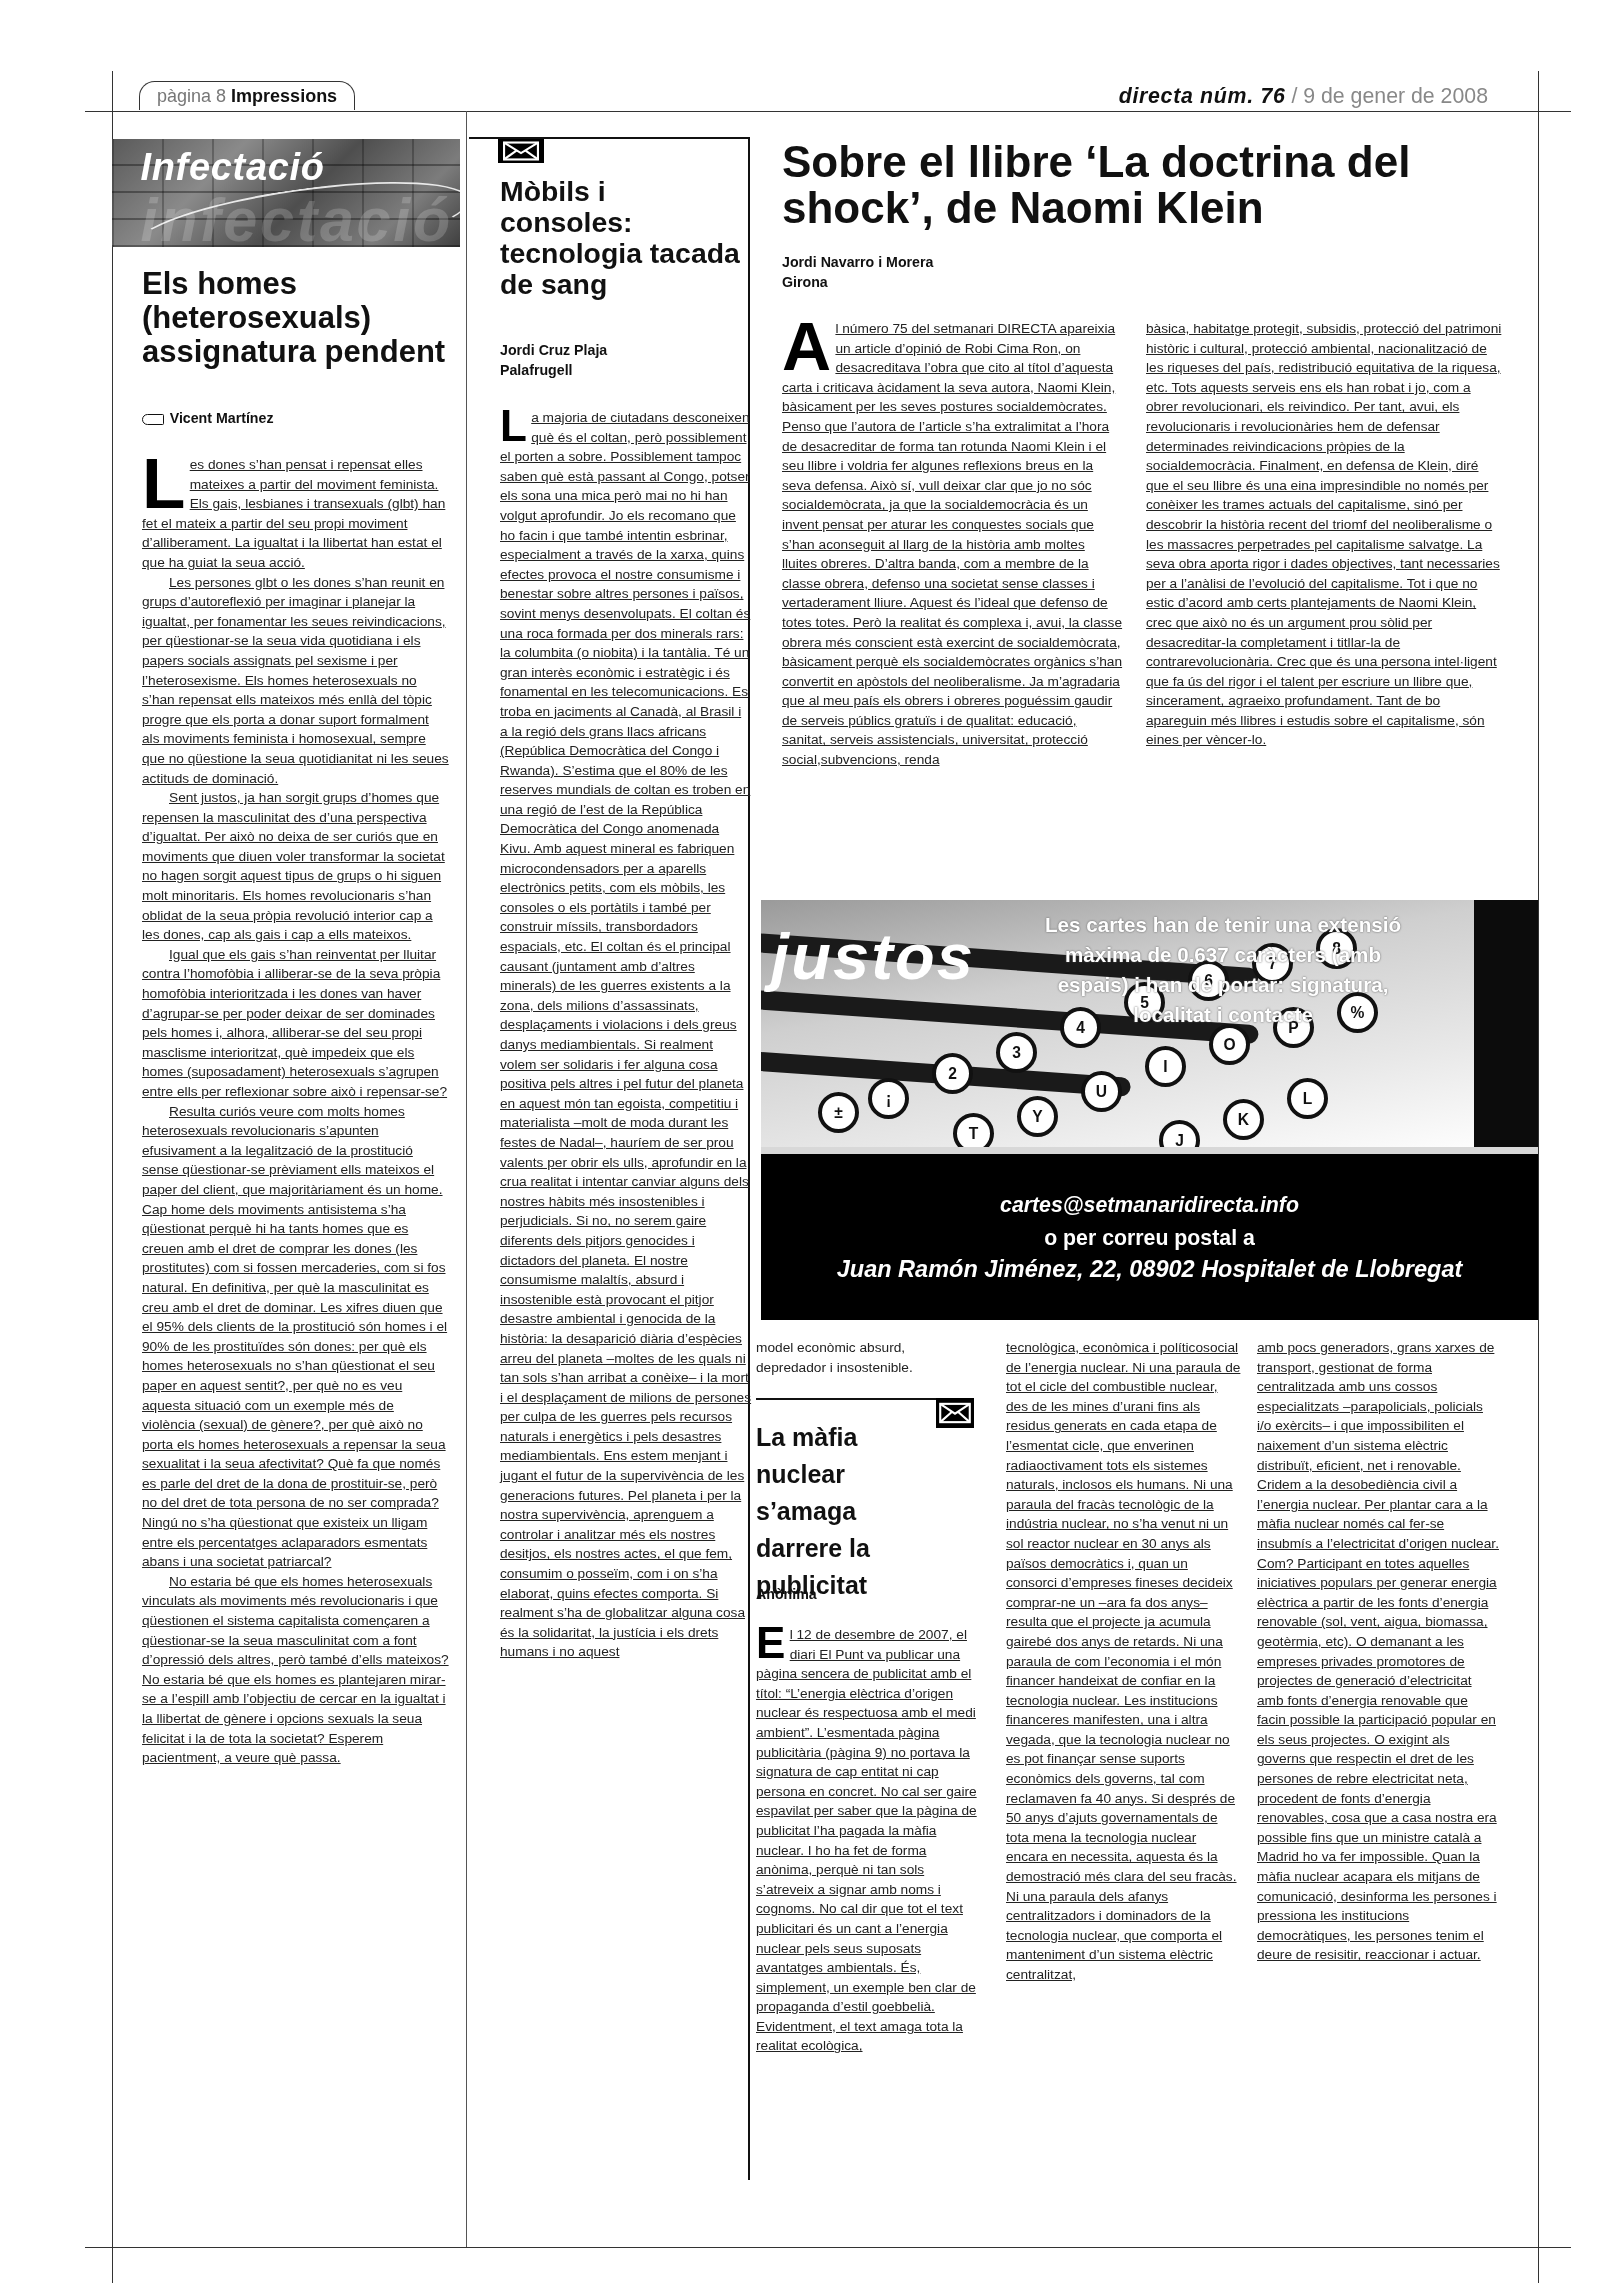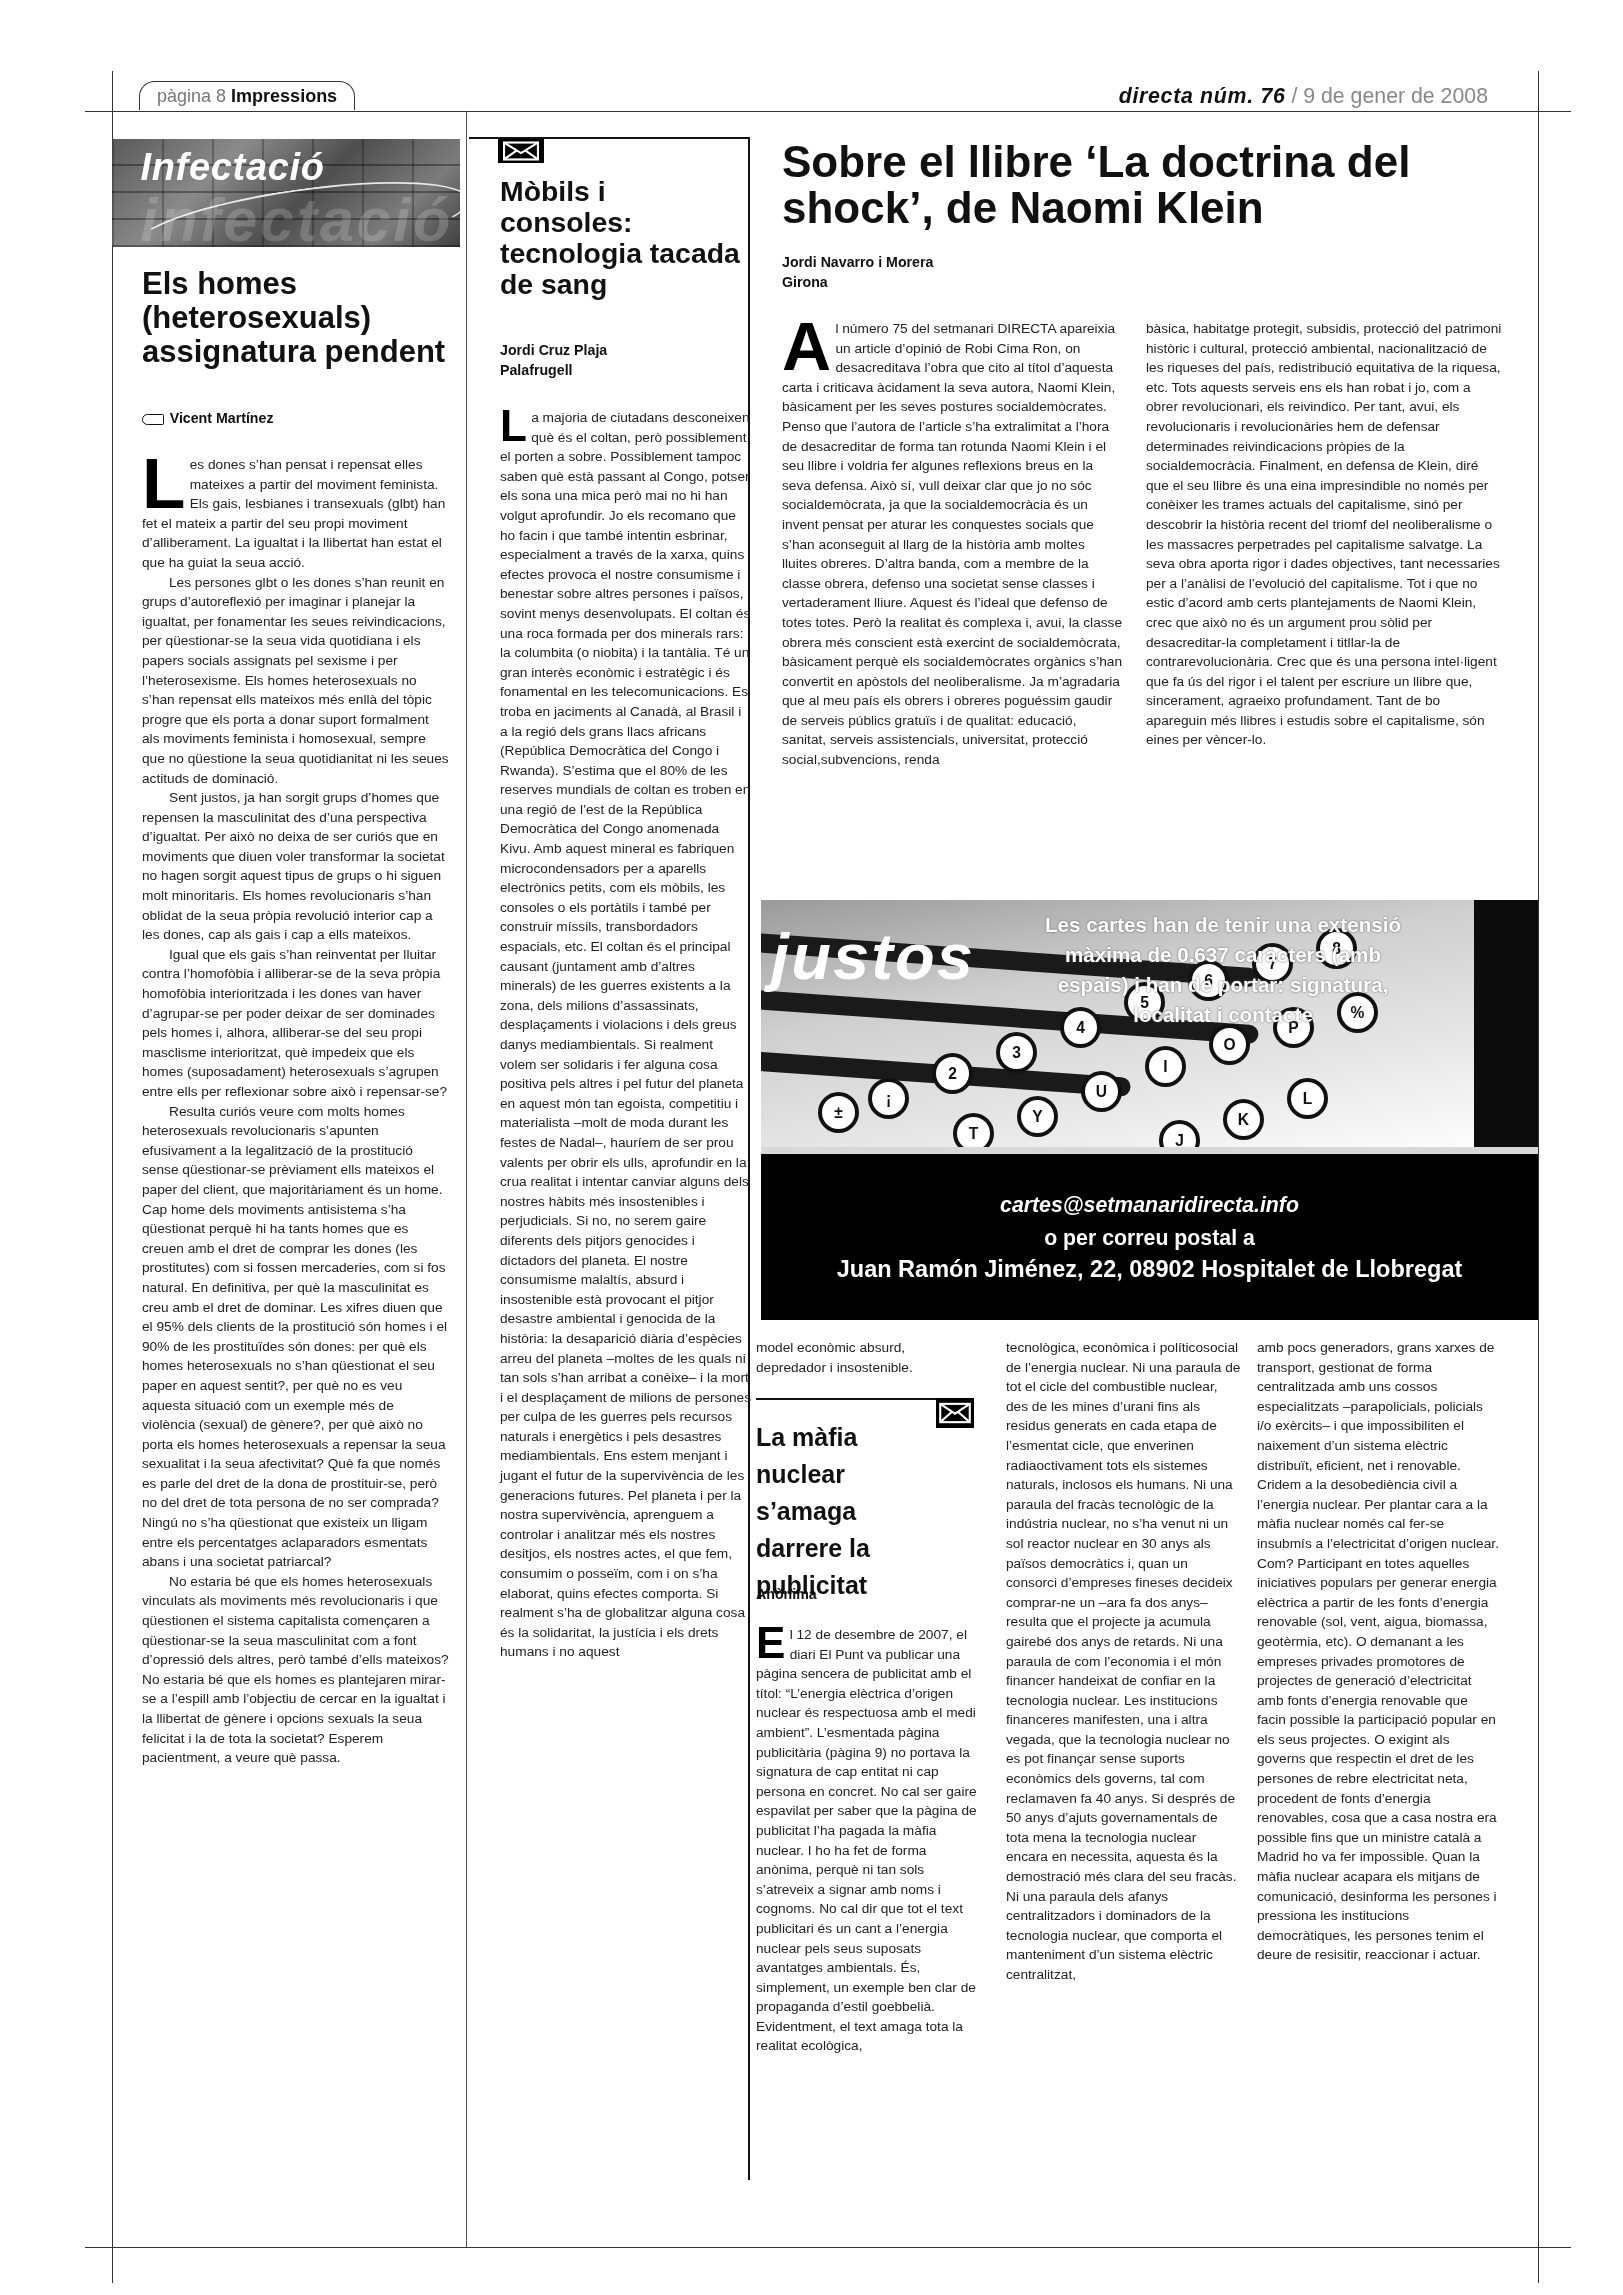--- a/index.html
+++ b/index.html
@@ -18,21 +18,21 @@
   
   .banner { position: absolute; left: 112px; top: 139px; width: 348px; height: 108px; background: linear-gradient(135deg,#5a5a5a 0%,#8a8a8a 30%,#4e4e4e 55%,#7c7c7c 80%,#3f3f3f 100%); overflow: hidden; }
   .banner .bricks { position:absolute; inset:0; background-image: repeating-linear-gradient(0deg, rgba(0,0,0,.35) 0 2.1px, transparent 2.1px 27px), repeating-linear-gradient(90deg, rgba(0,0,0,.25) 0 2.1px, transparent 2.1px 50px); }
   .banner .title { position:absolute; left: 28.4px; top: 7.1px; font-size: 38px; font-weight: bold; font-style: italic; color: #fff; letter-spacing: 0.7px; }
   .banner .ghost { position:absolute; left: 28.4px; top: 46px; font-size: 61px; font-weight: bold; font-style: italic; color: rgba(255,255,255,.18); letter-spacing: 2.8px; }
   .banner .swirl { position:absolute; left: 21.3px; top: 50px; width: 334px; height: 64px; border: 2.8px solid rgba(255,255,255,.85); border-radius: 50%; border-bottom-color: transparent; border-left-color: transparent; transform: rotate(-8deg); }
   
   .h-col { font-weight: bold; color: #111; line-height: 1.1; }
   .byline { font-weight: bold; font-size: 14.2px; line-height: 20px; color: #111; }
   .body { font-size: 13.7px; line-height: 19.6px; text-align: left; color: #222; }
-  .body p { margin: 0; }
+  .body p { margin: 0; text-decoration: underline; }
   .body p + p { text-indent: 27px; }
   .dropcap { float: left; font-weight: 900; color: #000; line-height: 0.8; margin-right: 4.3px; }
   .envelope { position: absolute; background: #000; }
   .envelope svg { display:block; }
   
   .boxcol { position:absolute; left: 469px; top: 137px; width: 279px; border-top: 2.1px solid #111; border-right: 2.1px solid #111; }
   
   .cartes { position: absolute; left: 761px; top: 900px; width: 777px; height: 420px; background: #000; overflow: hidden; }
   .cartes .art { position:absolute; left:0; top:0; width:777px; height:247px; background: linear-gradient(170deg,#9a9a9a 0%, #cfcfcf 35%, #e8e8e8 70%, #ffffff 100%); overflow:hidden; }
   .cartes .art .stripe { position:absolute; left:-28.4px; width:526px; height: 18.5px; background:#1a1a1a; border-radius: 0 28.4px 28.4px 0; transform: rotate(4deg); }
@@ -137,21 +137,21 @@
         <div class="key" style="left: 398px; top: 220px;">J</div>
         <div class="key" style="left: 462px; top: 199px;">K</div>
         <div class="key" style="left: 526px; top: 178px;">L</div>
       </div>
   </div>
   <div class="band"></div>
   <div class="word">justos</div>
   <div class="rules">Les cartes han de tenir una extensió màxima de 0.637 caràcters (amb espais) i han de portar: signatura, localitat i contacte</div>
   <div class="sendline" style="top:293px; font-size:21.3px; font-style:italic;">cartes@setmanaridirecta.info</div>
   <div class="sendline" style="top:326px; font-size:21.3px;">o per correu postal a</div>
-  <div class="sendline" style="top:356px; font-size:23.5px; ">Juan Ramón Jiménez, 22, 08902 Hospitalet de Llobregat</div>
+  <div class="sendline" style="top:356px; font-size:23.5px; font-style:italic;">Juan Ramón Jiménez, 22, 08902 Hospitalet de Llobregat</div>
 </div>
 
 <div class="abs body" style="left:756px; top:1338px; width:213px;">model econòmic absurd, depredador i insostenible.</div>
 
 <div class="hline" style="left:756px; top:1398px; width:182px; height:2.1px; background:#111;"></div>
 <div class="envelope" style="left:936px; top:1398px; width:38px; height:30px;">
   <svg width="38" height="30" viewBox="0 0 54 42">
       <rect x="6" y="8" width="42" height="26" fill="none" stroke="#fff" stroke-width="3"></rect>
       <path d="M6 8 L27 22 L48 8 M6 34 L22 20 M48 34 L32 20" fill="none" stroke="#fff" stroke-width="3"></path>
     </svg>

